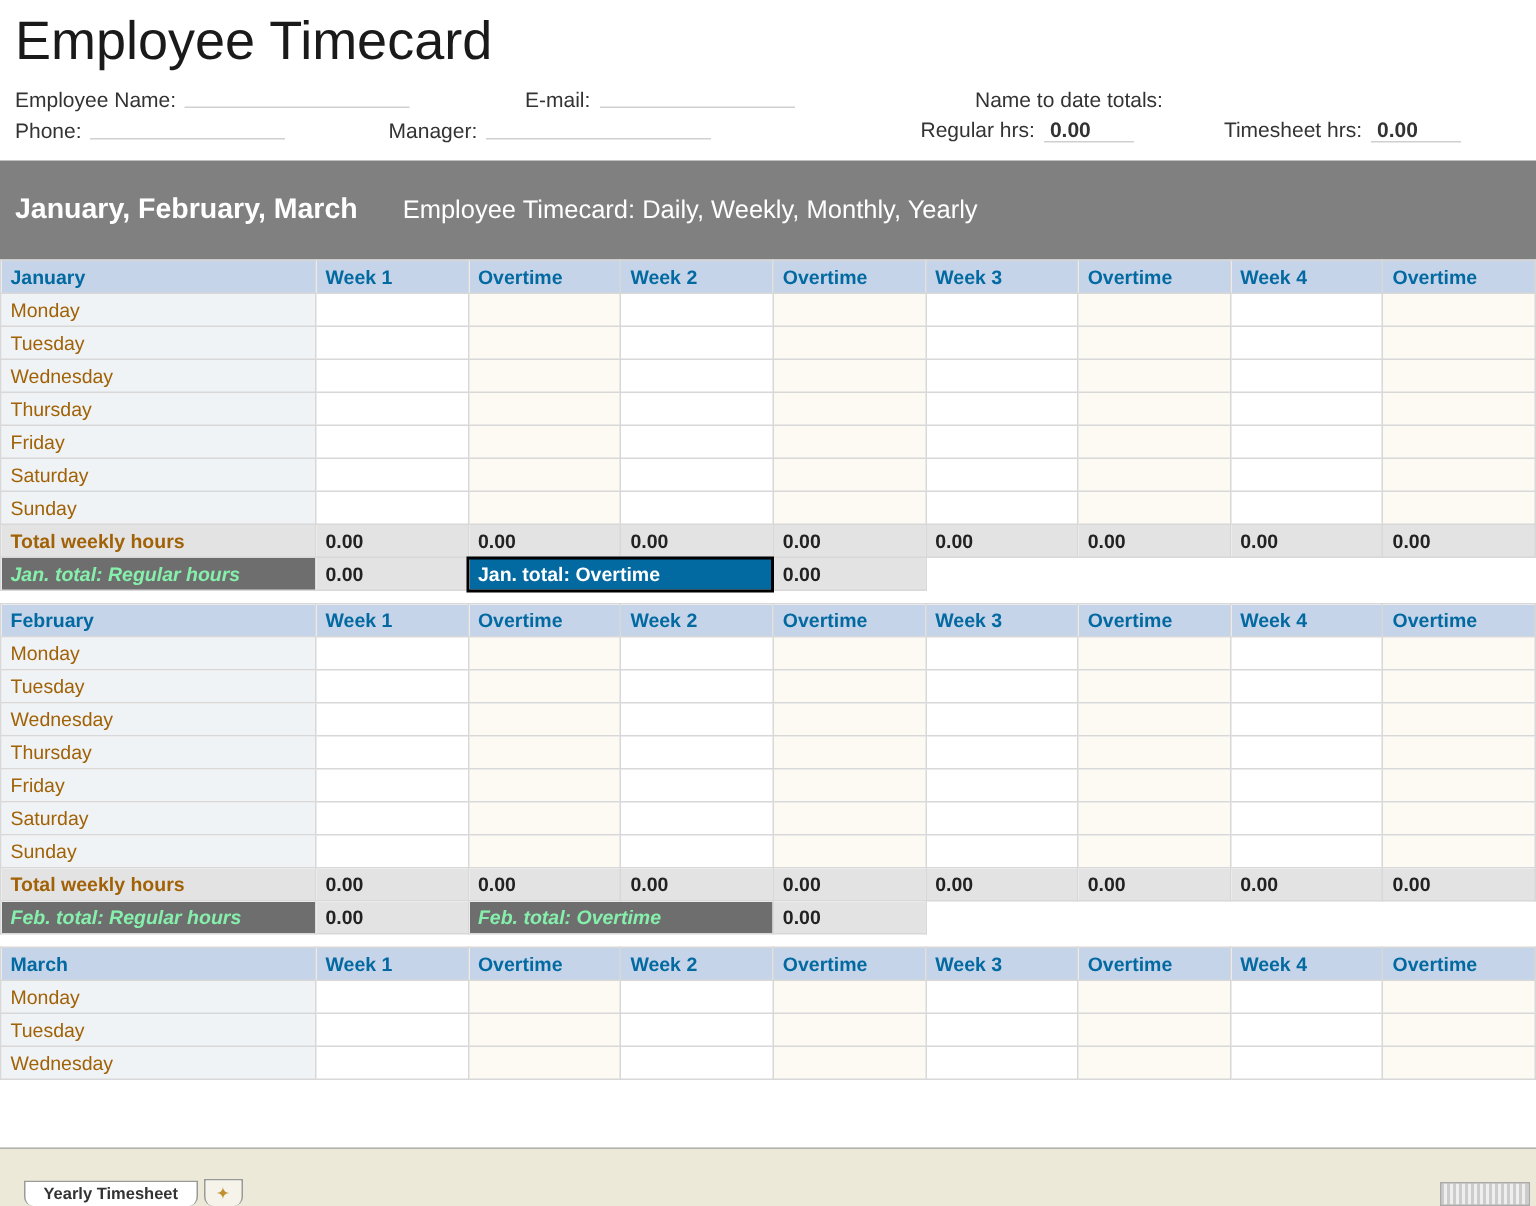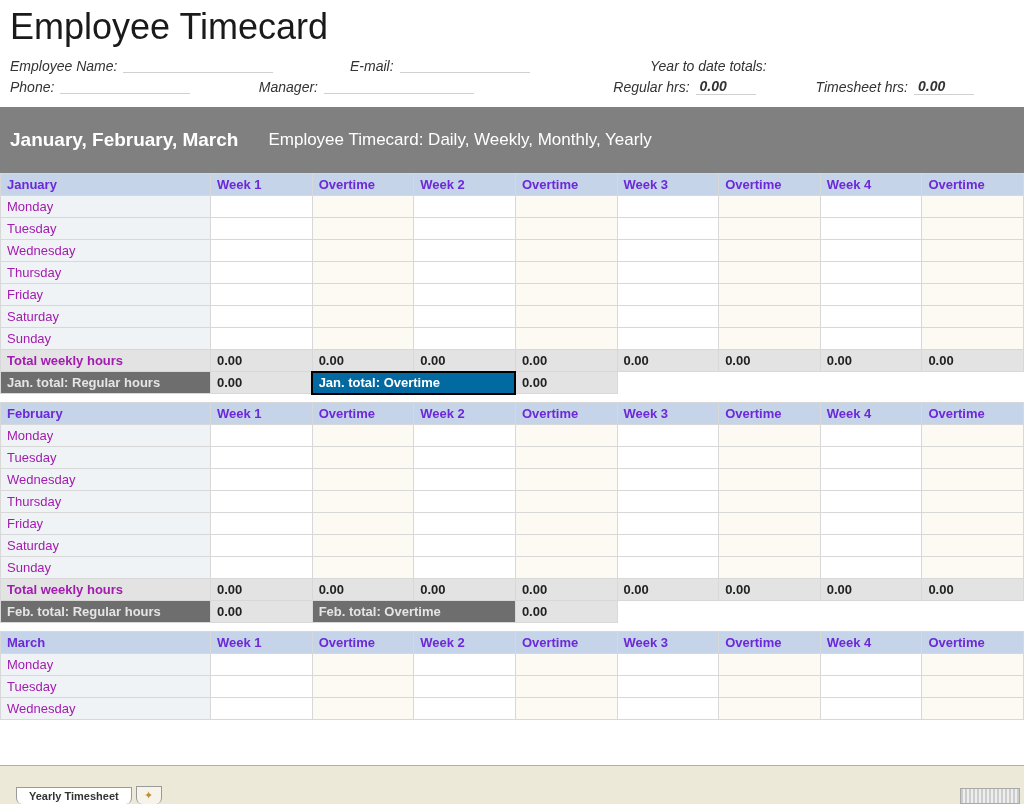--- a/index.html
+++ b/index.html
@@ -19,21 +19,21 @@
     padding: 6px 10px 8px;
     color: #1a1a1a;
   }
   .info-row {
     display: flex;
     align-items: center;
     padding: 2px 10px;
     font-size: 14px;
     color: #333;
   }
-  .info-field { display: flex; align-items: center; margin-right: 40px; font-style: italic; }
+  .info-field { display: flex; margin-right: 40px; }
   .info-label { margin-right: 6px; white-space: nowrap; }
   .info-line { display:inline-block; width: 150px; border-bottom: 1px solid #d0d0d0; height: 14px; }
   .info-value-box {
     display:inline-block; min-width: 60px; border-bottom: 1px solid #d0d0d0;
     font-weight: 700; padding: 0 4px;
   }
   .quarter-bar {
     background: #808080;
     color: #fff;
     font-size: 19px;
@@ -56,41 +56,42 @@
     height: 22px;
     padding: 2px 6px;
     text-align: left;
     font-size: 13px;
     overflow: hidden;
     white-space: nowrap;
   }
   table.month th {
     background: #c5d4e8;
     font-weight: 700;
-    color: #6d28d9;
+    color: #0369a1;
   }
   table.month th:first-child { width: 210px; }
   table.month td.day-label {
     background: #f0f3f5;
-    color: #a21caf;
+    color: #a16207;
   }
   
   table.month td.ot { background: #fdfaf3; }
   table.month tr.total-row td {
     background: #e3e3e3;
     font-weight: 700;
   }
   table.month tr.total-row td.day-label { background:#e3e3e3; }
   table.month tr.month-total td {
     background: #e3e3e3;
     font-weight: 700;
   }
   table.month tr.month-total td.dark {
     background: #6e6e6e;
-    color: #e5e5e5;
+    color: #86efac;
+    font-style: italic;
   }
   table.month tr.month-total td.dark-selected {
     background: #0369a1;
     color: #fff;
     outline: 2px solid #000;
     outline-offset: -1px;
   }
   .sheet-tab-bar {
     position: absolute;
     bottom: 0; left: 0; right: 0;
@@ -137,21 +138,21 @@
 <div class="info-row">
   <div class="info-field" style="width:300px">
     <span class="info-label">Employee Name:</span>
     <span class="info-line"></span>
   </div>
   <div class="info-field" style="width:230px">
     <span class="info-label">E-mail:</span>
     <span class="info-line" style="width:130px"></span>
   </div>
   <div class="info-field" style="margin-left:30px">
-    <span class="info-label">Year to date totals:</span>
+    <span class="info-label">Name to date totals:</span>
   </div>
 </div>
 
 <div class="info-row">
   <div class="info-field" style="width:230px">
     <span class="info-label">Phone:</span>
     <span class="info-line" style="width:130px"></span>
   </div>
   <div class="info-field" style="width:300px">
     <span class="info-label">Manager:</span>

